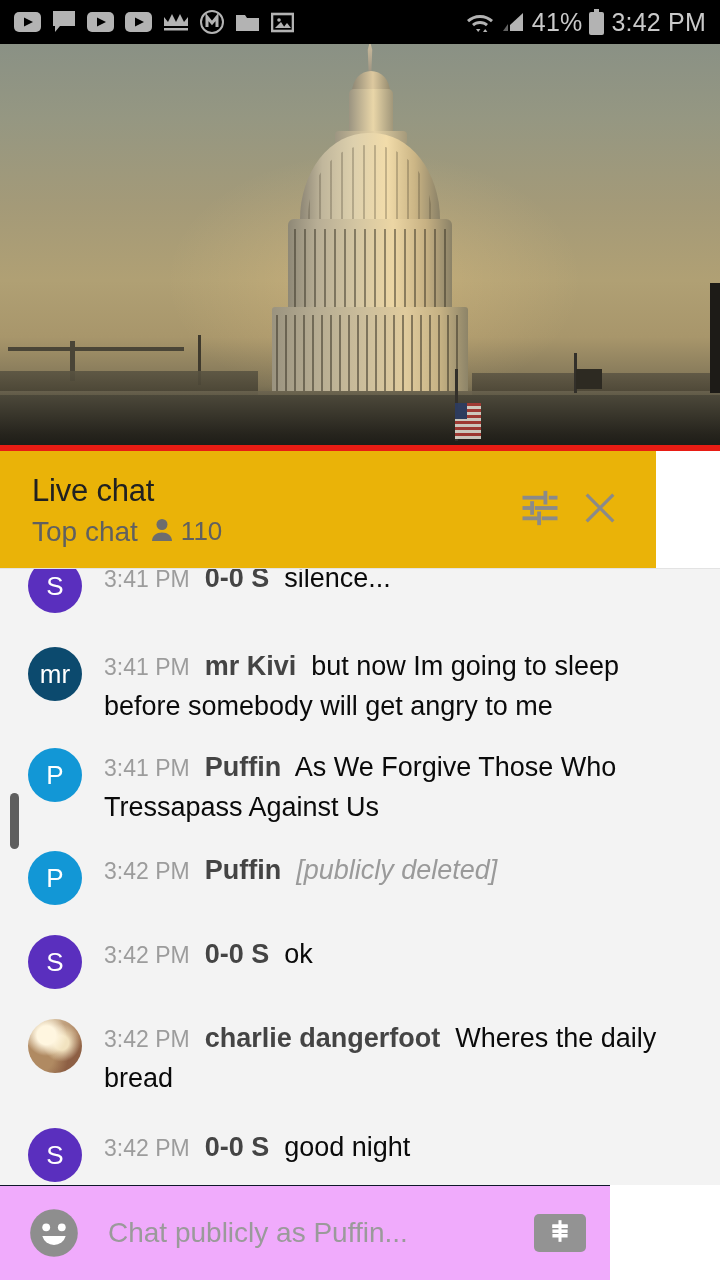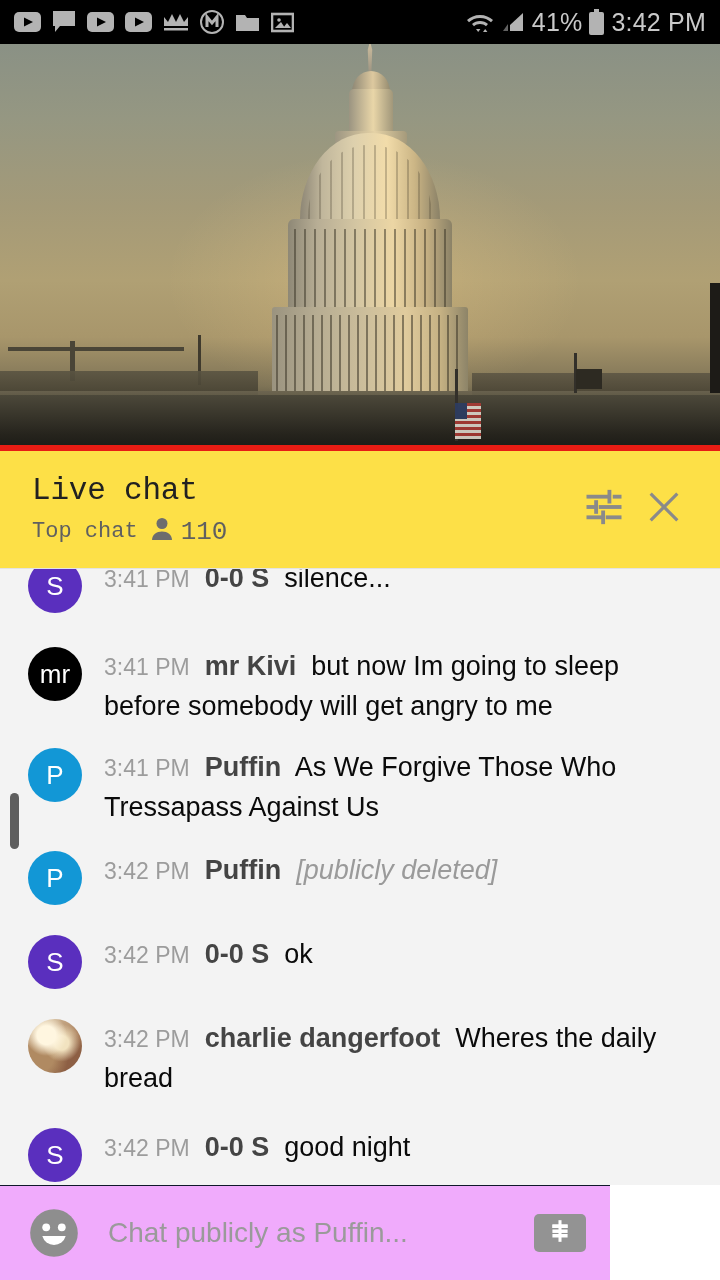--- a/index.html
+++ b/index.html
@@ -163,36 +163,35 @@
   }
   .progress-bar {
     position: absolute; bottom: 0; left: 0; width: 720px; height: 6px;
     background: #cc0000;
   }
   .progress-bar .played { width: 100%; height: 100%; background: #e81c14; }
 
   
   .chat-header {
     position: absolute; top: 451px; left: 0;
-    width: 720px; height: 117px;
-    background: #fde047;
+    width: 656px; height: 117px;
+    background: #eab308;
     display: flex; align-items: center;
     padding: 0 26px 0 32px;
-    font-family: Liberation Mono, monospace;
   }
   .chat-header-text { flex: 1; }
   .chat-title {
     font-size: 31px; color: #212121; line-height: 38px;
     letter-spacing: -0.2px;
   }
   .chat-sub {
     display: flex; align-items: center; gap: 12px;
     margin-top: 6px;
   }
-  .chat-mode { font-size: 22px; color: #606060; }
+  .chat-mode { font-size: 28px; color: #606060; }
   .viewers { display: flex; align-items: center; gap: 7px; }
   .viewers-count { font-size: 26px; color: #606060; }
   .hdr-btn {
     width: 60px; height: 60px;
     display: flex; align-items: center; justify-content: center;
   }
 
   
   .chat-list {
     position: absolute; top: 568px; left: 0;
@@ -420,21 +419,21 @@
       <span>S</span>
     </div>
     <div class="msg-body">
       <span class="ts">3:41 PM</span>&nbsp;
       <span class="author">0-0 S</span>&nbsp;
       <span class="text">silence...</span>
     </div>
   </div>
 
   <div class="msg" style="margin-top:26px;">
-    <div class="avatar" style="background:#000000;">
+    <div class="avatar" style="background:#0c4a6e;">
       <span>mr</span>
     </div>
     <div class="msg-body">
       <span class="ts">3:41 PM</span>&nbsp;
       <span class="author">mr Kivi</span>&nbsp;
       <span class="text">but now Im going to sleep before somebody will get angry to me</span>
     </div>
   </div>
 
   <div class="msg" style="margin-top:14px;">

